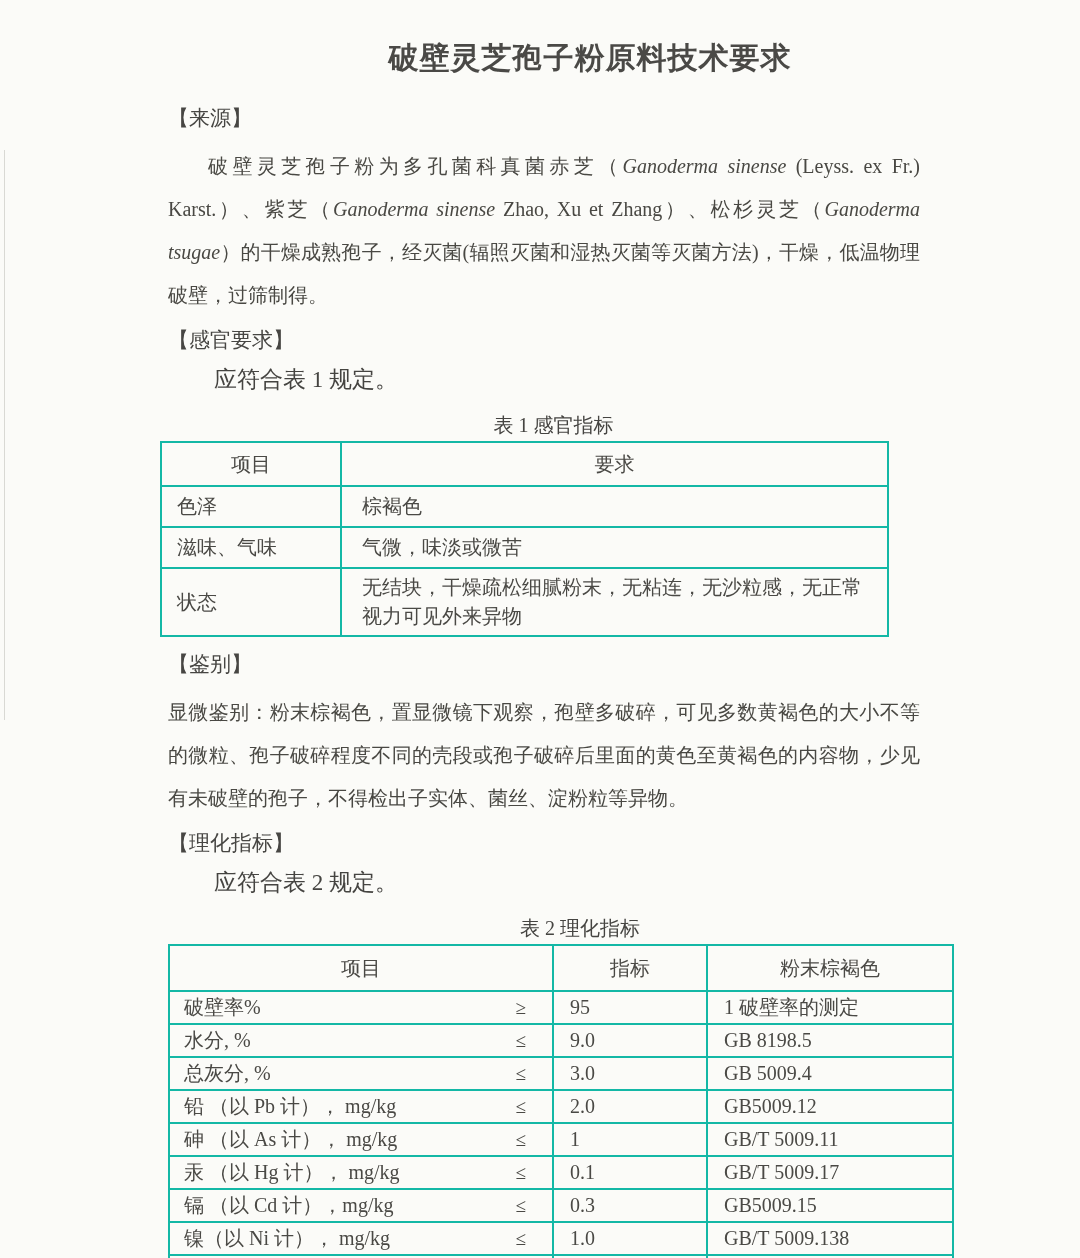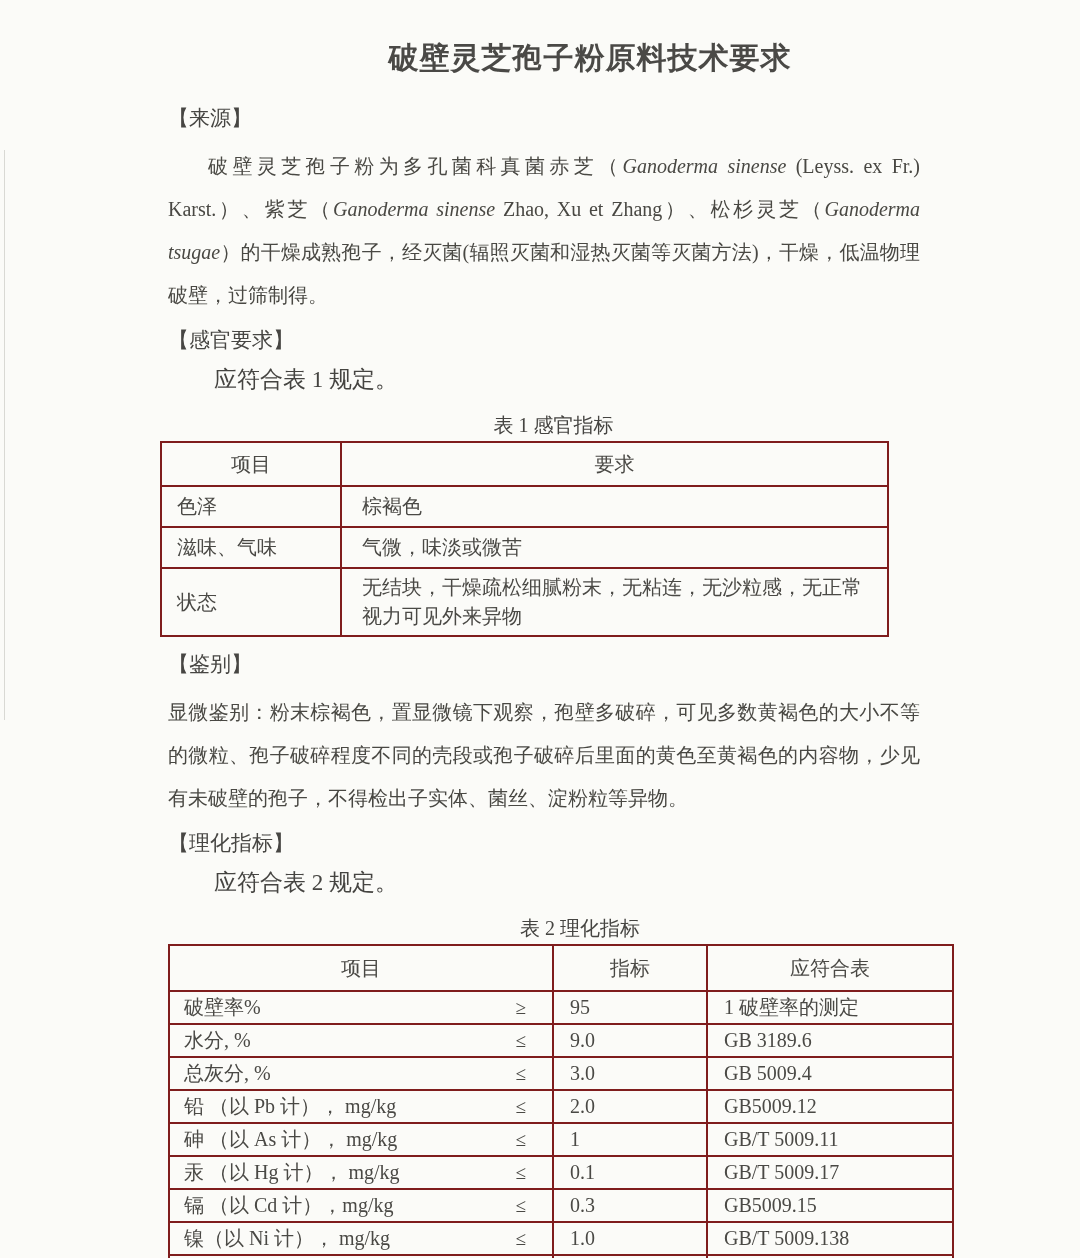--- a/index.html
+++ b/index.html
@@ -59,21 +59,21 @@
     text-align: center;
   }
   .tbl-caption.c1 { margin-left: 22px; width: 727px; }
   .tbl-caption.c2 { margin-left: 20px; width: 784px; margin-top: 16px; }
   table {
     border-collapse: collapse;
     table-layout: fixed;
     font-size: 20px;
     color: #4a4945;
   }
-  table, th, td { border: 2px solid #7f1d1d; }
+  table, th, td { border: 2px solid #14b8a6; }
   th { font-weight: normal; text-align: center; }
   .tbl-sensory {
     margin-left: -8px;
     margin-top: 2px;
     width: 727px;
   }
   .tbl-sensory th { height: 44px; }
   .tbl-sensory td { padding: 4px 8px 4px 15px; }
   .tbl-sensory td.req { padding-left: 20px; line-height: 29px; }
   .tbl-sensory tr.r-single td { height: 41px; }
@@ -150,41 +150,41 @@
   <table class="tbl-phys">
     <colgroup>
         <col style="width:384px">
         <col style="width:154px">
         <col style="width:246px">
       </colgroup>
     <tbody>
         <tr>
       <th>项目</th>
       <th>指标</th>
-      <th>应符合表</th>
+      <th>粉末棕褐色</th>
     </tr>
     <tr>
       <td>
             <div class="item-cell">
               <span>破壁率%</span>
               <span class="rel">≥</span>
             </div>
           </td>
       <td class="limit-cell">95</td>
       <td class="method-cell">1 破壁率的测定</td>
     </tr>
     <tr>
       <td>
             <div class="item-cell">
               <span>水分, %</span>
               <span class="rel">≤</span>
             </div>
           </td>
       <td class="limit-cell">9.0</td>
-      <td class="method-cell">GB 3189.6</td>
+      <td class="method-cell">GB 8198.5</td>
     </tr>
     <tr>
       <td>
             <div class="item-cell">
               <span>总灰分, %</span>
               <span class="rel">≤</span>
             </div>
           </td>
       <td class="limit-cell">3.0</td>
       <td class="method-cell">GB 5009.4</td>

